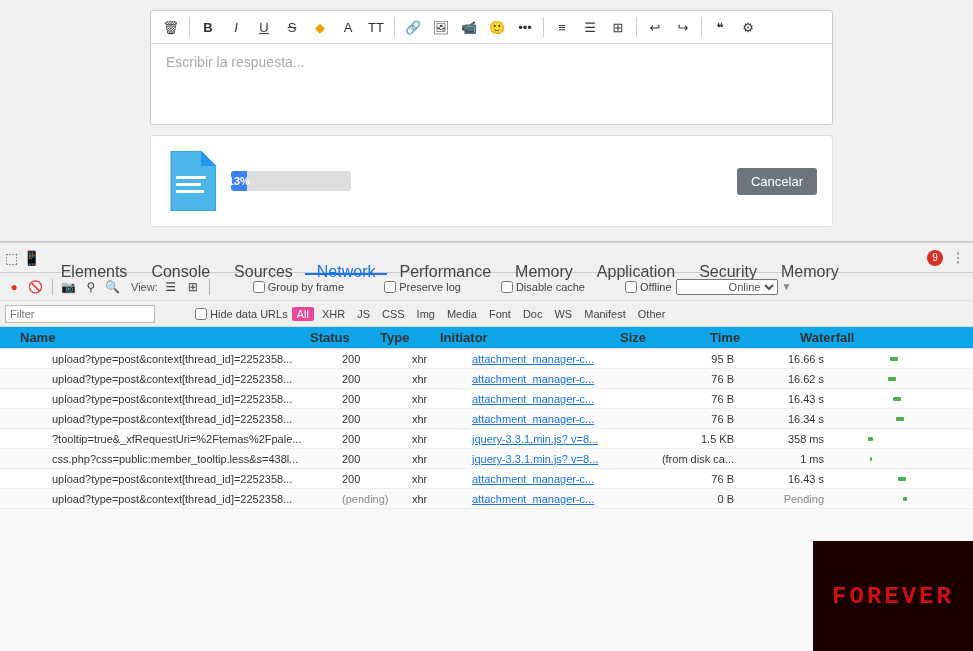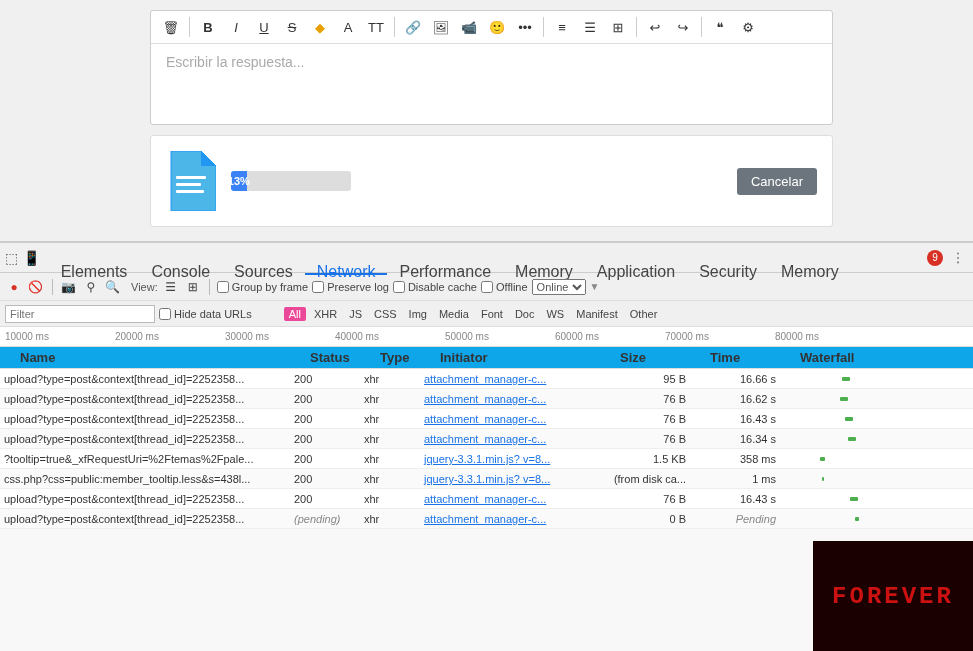--- a/index.html
+++ b/index.html
@@ -118,41 +118,40 @@
       height: 28px; padding: 0 5px; gap: 4px;
     }
     .nt-btn {
       width: 18px; height: 18px;
       display: flex; align-items: center; justify-content: center;
       cursor: pointer; border: none; background: none; font-size: 12px; color: #444;
     }
     .nt-btn.record { color: #d93025; }
     .nt-separator { width: 1px; height: 16px; background: #bbb; margin: 0 3px; }
     .view-label { font-size: 11px; color: #555; margin-left: 5px; }
-    .nt-checkbox { display: flex; align-items: center; gap: 3px; font-size: 11px; color: #444; }
+    .nt-checkbox { display: flex; align-items: center; gap: 3px; font-size: 11px; color: #444; margin-left: 36px; }
     .nt-checkbox input { width: 12px; height: 12px; }
 
     
     .filter-toolbar {
       display: flex; align-items: center;
       background: #f0f0f0;
       border-bottom: 1px solid #ddd;
       height: 26px; padding: 0 5px; gap: 4px;
     }
     .filter-input {
       width: 150px; height: 18px;
       border: 1px solid #bbb; font-size: 11px; padding: 0 4px;
       background: white;
     }
     .hide-data-label { font-size: 11px; color: #444; }
     .all-btn {
       background: #ec4899; color: white;
       border: none; padding: 1px 5px; font-size: 11px; cursor: pointer;
       border-radius: 2px;
-      margin-left: 28px;
     }
     .filter-type-btn {
       font-size: 11px; color: #444; cursor: pointer;
       padding: 1px 4px; border: none; background: none;
     }
 
     
     .timeline-row {
       background: white; height: 20px;
       border-bottom: 1px solid #ddd;
@@ -174,27 +173,27 @@
     }
     .th { padding: 0 4px; overflow: hidden; white-space: nowrap; }
 
     
     .table-body { overflow-y: auto; height: calc(100% - 160px); }
     .table-row {
       display: grid;
       grid-template-columns: 290px 70px 60px 180px 90px 90px 1fr;
       border-bottom: 1px solid #eee;
       height: 20px; align-items: center;
-      background: white; font-size: 11px; color: #333;
+      background: white; font-size: 11px; color: #333; padding-left: 48px;
     }
     .table-row:nth-child(even) { background: #fafafa; }
     .td { padding: 0 4px; overflow: hidden; white-space: nowrap; text-overflow: ellipsis; }
     .td.link { color: #1a73e8; text-decoration: underline; cursor: pointer; }
     .td.right { text-align: right; }
-    .td.pending { color: #888; font-style: italic; }
+    .td.pending { color: #888; }
 
     
     .waterfall-cell { position: relative; height: 20px; }
     .wf-bar {
       position: absolute; top: 50%; transform: translateY(-50%);
       height: 4px; background: #4caf50; border-radius: 1px;
     }
 
     
     .war-badge {
@@ -209,21 +208,21 @@
       letter-spacing: 2px; line-height: 1;
       font-family: Impact, sans-serif;
       text-shadow: 2px 2px 4px #000;
     }
     .forever-text {
       font-size: 24px; font-weight: 700; color: #cc1111;
       letter-spacing: 3px;
       font-family: Liberation Mono, monospace;
     }
 
-    .offline-option { font-size: 11px; color: #555; }
+    .offline-option { font-size: 11px; color: #555; padding-left: 48px; }
   </style>
 </head>
 <body>
 
 <div class="editor-area">
   <div class="editor-toolbar">
     <button class="toolbar-btn">🗑</button>
     <div class="toolbar-separator"></div>
     <button class="toolbar-btn" style="font-weight:bold">B</button>
     <button class="toolbar-btn" style="font-style:italic">I</button>
@@ -341,30 +340,20 @@
     <button class="filter-type-btn">CSS</button>
     <button class="filter-type-btn">Img</button>
     <button class="filter-type-btn">Media</button>
     <button class="filter-type-btn">Font</button>
     <button class="filter-type-btn">Doc</button>
     <button class="filter-type-btn">WS</button>
     <button class="filter-type-btn">Manifest</button>
     <button class="filter-type-btn">Other</button>
   </div>
 
-  <div class="timeline-row" id="timeline-row">
-  <span class="timeline-tick" style="left: 5px;">10000 ms</span>
-      <span class="timeline-tick" style="left: 115px;">20000 ms</span>
-      <span class="timeline-tick" style="left: 225px;">30000 ms</span>
-      <span class="timeline-tick" style="left: 335px;">40000 ms</span>
-      <span class="timeline-tick" style="left: 445px;">50000 ms</span>
-      <span class="timeline-tick" style="left: 555px;">60000 ms</span>
-      <span class="timeline-tick" style="left: 665px;">70000 ms</span>
-      <span class="timeline-tick" style="left: 775px;">80000 ms</span>
-    </div>
 
   <div class="table-header">
     <div class="th">Name</div>
     <div class="th">Status</div>
     <div class="th">Type</div>
     <div class="th">Initiator</div>
     <div class="th">Size</div>
     <div class="th">Time</div>
     <div class="th">Waterfall</div>
   </div>

